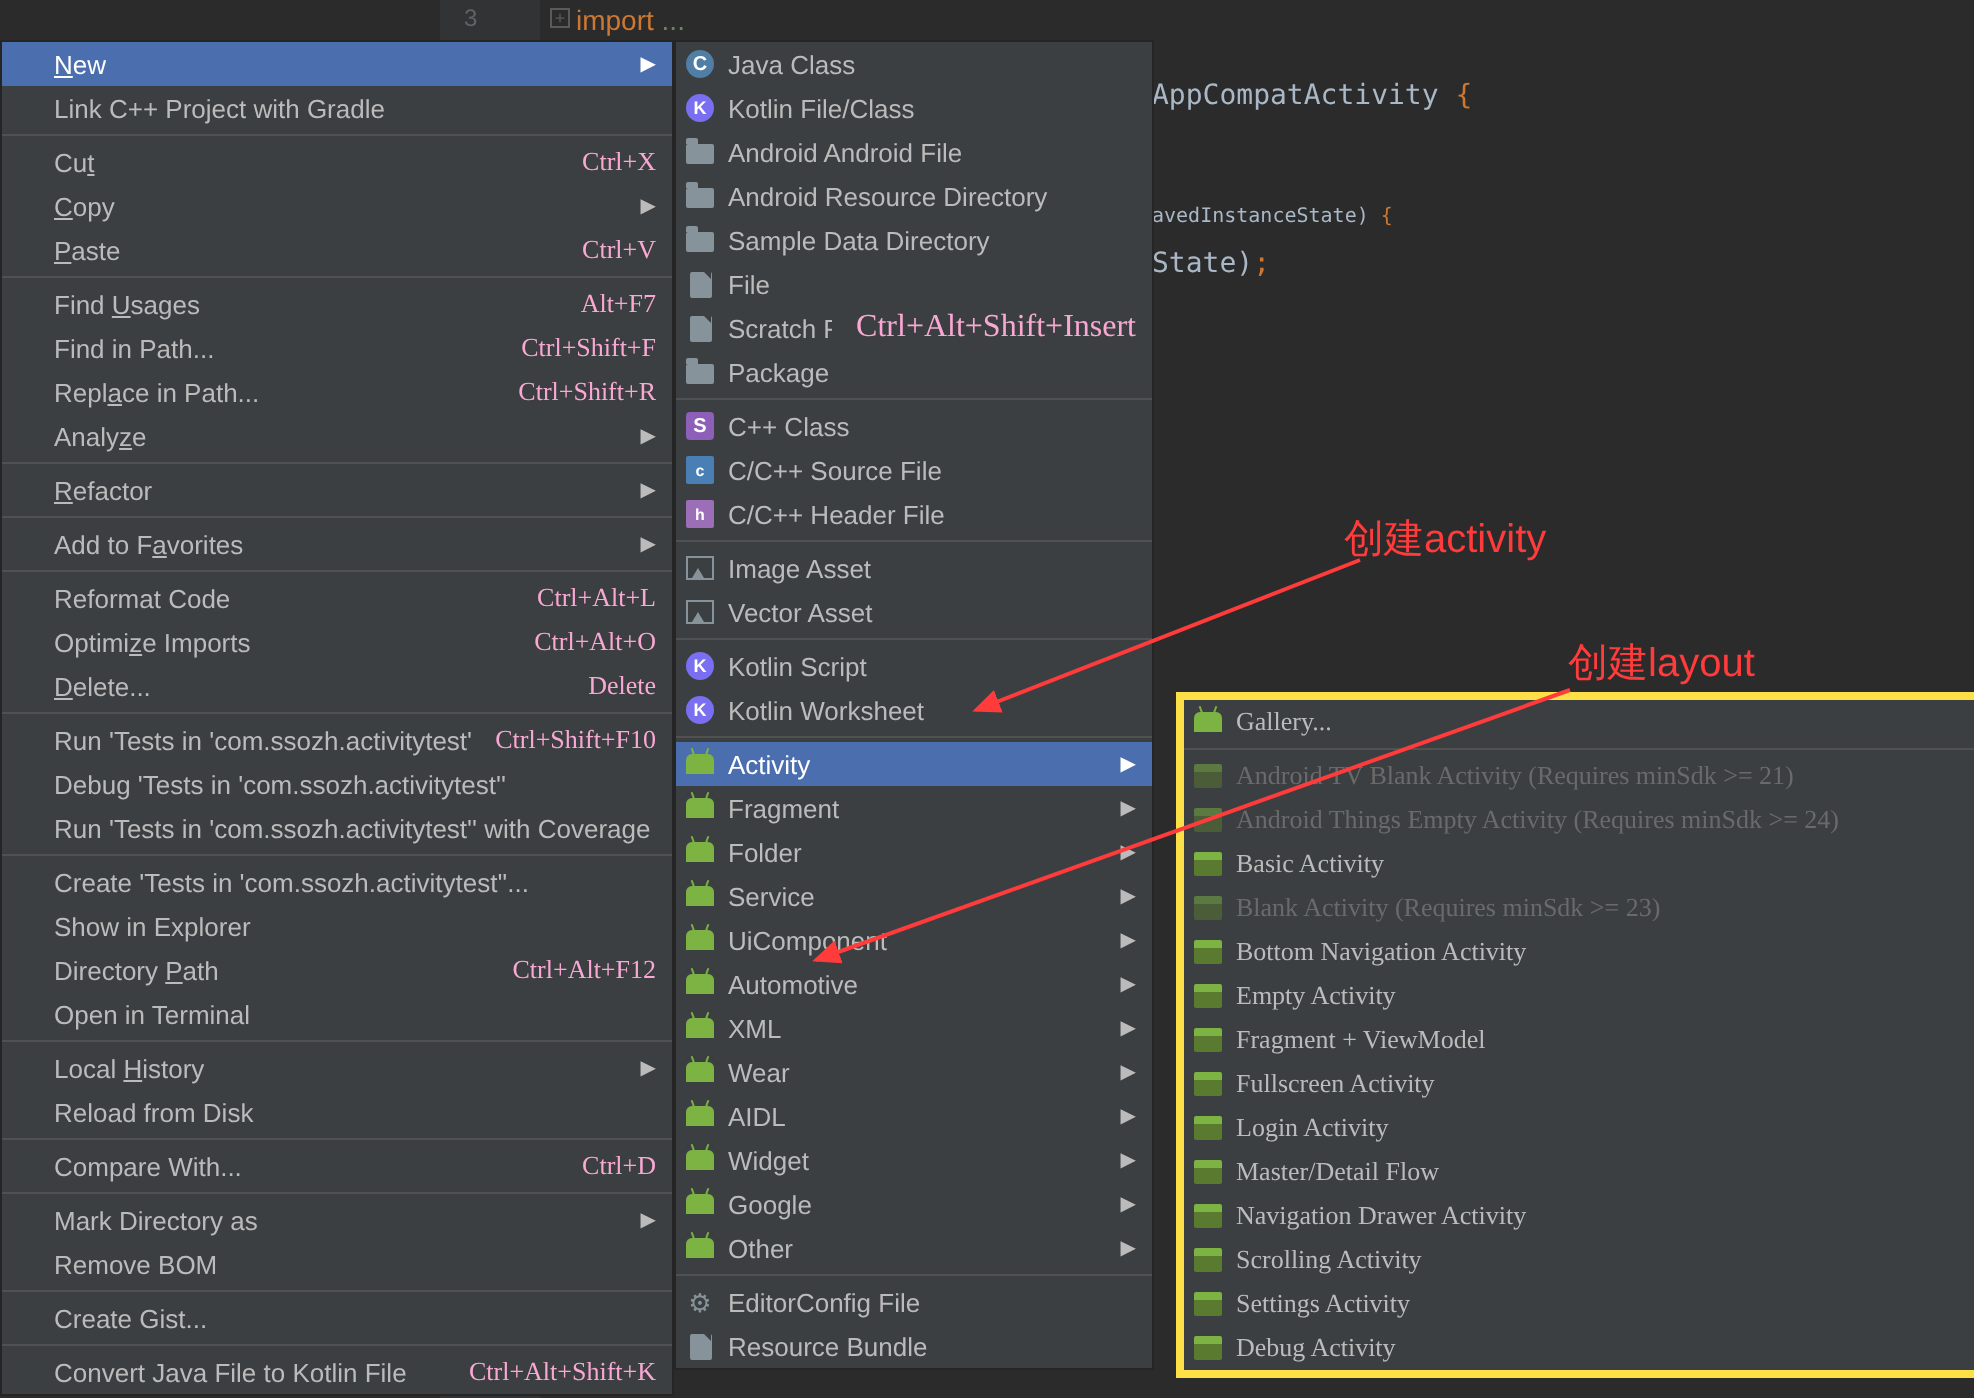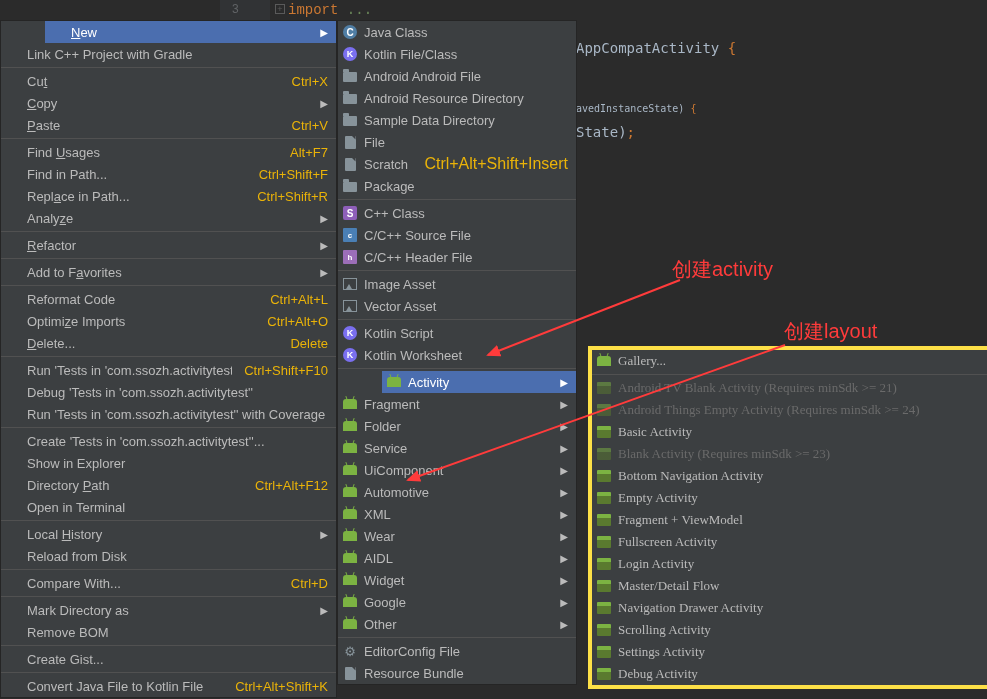--- a/index.html
+++ b/index.html
@@ -20,21 +20,21 @@
     }
     .gutter {
       position: absolute; left: 220px; top: 0; width: 50px; height: 699px;
       background: #313335;
     }
     .line-no {
       position: absolute; left: 232px; top: 2px; color: #606366; font-size: 12px;
     }
     .code-line {
       position: absolute; left: 288px; top: 2px;
-      font-family: Liberation Mono, monospace; font-size: 14px;
+      font-family: Liberation Sans, sans-serif; font-size: 14px;
     }
     .kw { color: #cc7832; }
     .str { color: #6a8759; }
     .txt { color: #a9b7c6; }
     .punc { color: #a9b7c6; }
     .i-collapse {
       position: absolute; left: 275px; top: 4px; width: 10px; height: 10px;
       border: 1px solid #5a5a5a; color: #5a5a5a; font-size: 9px;
       text-align: center; line-height: 8px;
     }
@@ -53,23 +53,23 @@
     }
     .menu3 {
       position: absolute; left: 588px; top: 346px; width: 407px;
       background: #3c3f41; border: 4px solid #fde047; font-family: Liberation Serif, serif;
     }
     .mi {
       display: flex; align-items: center; height: 22px;
       padding: 0 8px 0 4px; position: relative;
       cursor: default;
     }
-    .mi.selected { background: #4b6eaf; color: #fff; margin-left: 44px; }
+    .mi.selected { background: #4b6eaf; color: #fff; }
     .mi .lbl { flex: 1; white-space: nowrap; overflow: hidden; }
-    .mi .shc { color: #eab308; padding-left: 12px; }
+    .mi .shc { color: #f9a8d4; padding-left: 12px; font-family: Liberation Serif, serif; }
     .mi .arrow { margin-left: 8px; font-size: 10px; color: #bbbbbb; }
     .mi.selected .arrow { color: #fff; }
     .sep { height: 1px; background: #515151; margin: 2px 0; }
     .u { text-decoration: underline; }
     .icon {
       width: 16px; height: 16px; display: inline-flex;
       align-items: center; justify-content: center;
       margin-right: 6px; flex-shrink: 0;
     }
     .icon-folder { background: #87939a; border-radius: 1px; width: 14px; height: 10px; margin-top: 2px; position: relative; }

